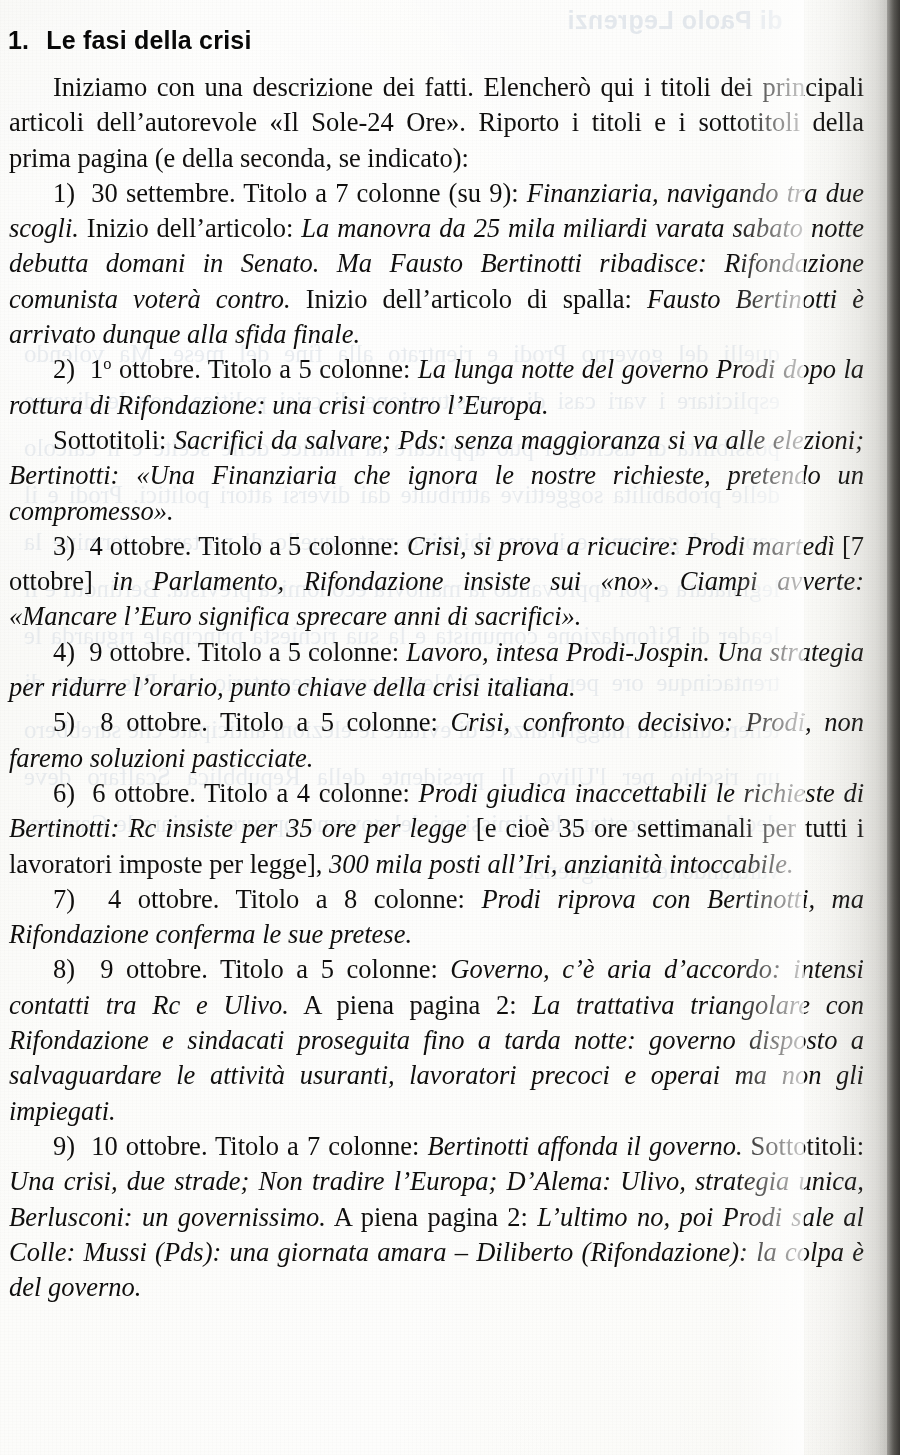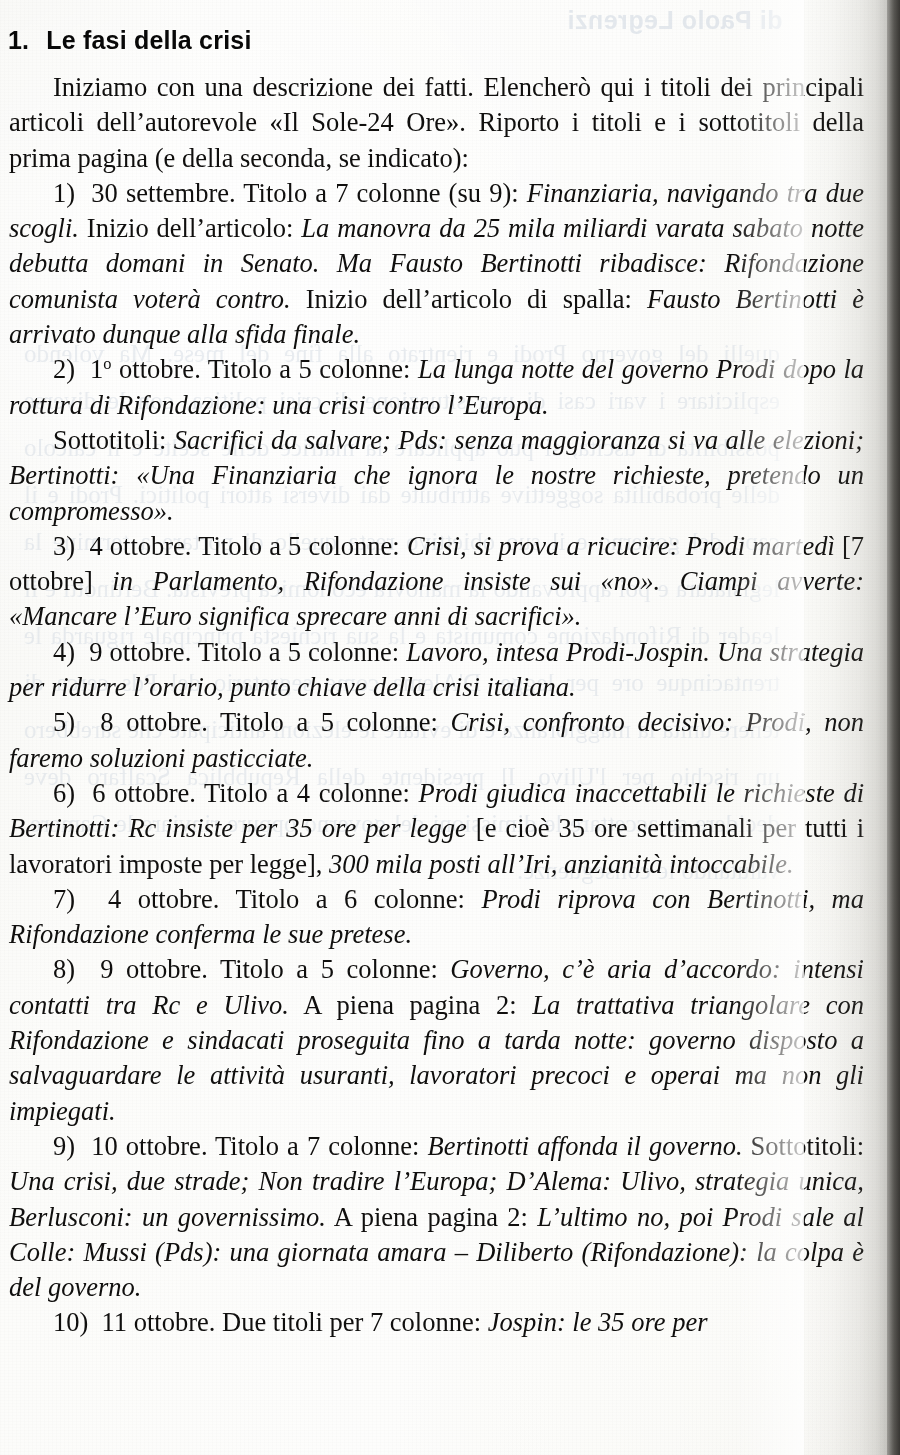--- a/index.html
+++ b/index.html
@@ -171,24 +171,23 @@
     <div id="body-text">
       <p>Iniziamo con una descrizione dei fatti. Elencherò qui i titoli dei principali articoli dell’autorevole «Il Sole-24 Ore». Riporto i titoli e i sottotitoli della prima pagina (e della seconda, se indicato):</p>
       <div id="item-list">
           <p><span>1)&nbsp; </span><span>30 settembre.</span><span class=""> Titolo a 7 colonne (su 9): </span><span class="it">Finanziaria, navigando tra due scogli.</span><span class=""> Inizio dell’articolo: </span><span class="it">La manovra da 25 mila miliardi varata sabato notte debutta domani in Senato. Ma Fausto Bertinotti ribadisce: Rifondazione comunista voterà contro.</span><span class=""> Inizio dell’articolo di spalla: </span><span class="it">Fausto Bertinotti è arrivato dunque alla sfida finale.</span></p>
           <p><span>2)&nbsp; </span><span>1<sup class="ord">o</sup> ottobre.</span><span class=""> Titolo a 5 colonne: </span><span class="it">La lunga notte del governo Prodi dopo la rottura di Rifondazione: una crisi contro l’Europa.</span></p>
           <p><span class="">Sottotitoli: </span><span class="it">Sacrifici da salvare; Pds: senza maggioranza si va alle elezioni; Bertinotti: «Una Finanziaria che ignora le nostre richieste, pretendo un compromesso».</span></p>
           <p><span>3)&nbsp; </span><span>4 ottobre.</span><span class=""> Titolo a 5 colonne: </span><span class="it">Crisi, si prova a ricucire: Prodi martedì </span><span class="">[7 ottobre] </span><span class="it">in Parlamento, Rifondazione insiste sui «no». Ciampi avverte: «Mancare l’Euro significa sprecare anni di sacrifici».</span></p>
           <p><span>4)&nbsp; </span><span>9 ottobre.</span><span class=""> Titolo a 5 colonne: </span><span class="it">Lavoro, intesa Prodi-Jospin. Una strategia per ridurre l’orario, punto chiave della crisi italiana.</span></p>
           <p><span>5)&nbsp; </span><span>8 ottobre.</span><span class=""> Titolo a 5 colonne: </span><span class="it">Crisi, confronto decisivo: Prodi, non faremo soluzioni pasticciate.</span></p>
           <p><span>6)&nbsp; </span><span>6 ottobre.</span><span class=""> Titolo a 4 colonne: </span><span class="it">Prodi giudica inaccettabili le richieste di Bertinotti: Rc insiste per 35 ore per legge </span><span class="">[e cioè 35 ore settimanali per tutti i lavoratori imposte per legge], </span><span class="it">300 mila posti all’Iri, anzianità intoccabile.</span></p>
-          <p><span>7)&nbsp; </span><span>4 ottobre.</span><span class=""> Titolo a 6 colonne: </span><span class="it">Prodi riprova con Bertinotti, ma Rifondazione conferma le sue pretese.</span></p>
+          <p><span>7)&nbsp; </span><span>4 ottobre.</span><span class=""> Titolo a 8 colonne: </span><span class="it">Prodi riprova con Bertinotti, ma Rifondazione conferma le sue pretese.</span></p>
           <p><span>8)&nbsp; </span><span>9 ottobre.</span><span class=""> Titolo a 5 colonne: </span><span class="it">Governo, c’è aria d’accordo: intensi contatti tra Rc e Ulivo.</span><span class=""> A piena pagina 2: </span><span class="it">La trattativa triangolare con Rifondazione e sindacati proseguita fino a tarda notte: governo disposto a salvaguardare le attività usuranti, lavoratori precoci e operai ma non gli impiegati.</span></p>
           <p><span>9)&nbsp; </span><span>10 ottobre.</span><span class=""> Titolo a 7 colonne: </span><span class="it">Bertinotti affonda il governo.</span><span class=""> Sottotitoli: </span><span class="it">Una crisi, due strade; Non tradire l’Europa; D’Alema: Ulivo, strategia unica, Berlusconi: un governissimo.</span><span class=""> A piena pagina 2: </span><span class="it">L’ultimo no, poi Prodi sale al Colle: Mussi (Pds): una giornata amara – Diliberto (Rifondazione): la colpa è del governo.</span></p>
-          <p><span>10)&nbsp; </span><span>11 ottobre.</span><span class=""> Due titoli per 7 colonne: </span><span class="it">Jospin: le 35 ore per</span></p>
         </div>
     </div>
 
   </div>
 
   <div id="edge-highlight"></div>
   <div id="edge-shadow"></div>
   <div id="edge-dark-band"></div>
 
 </div>

